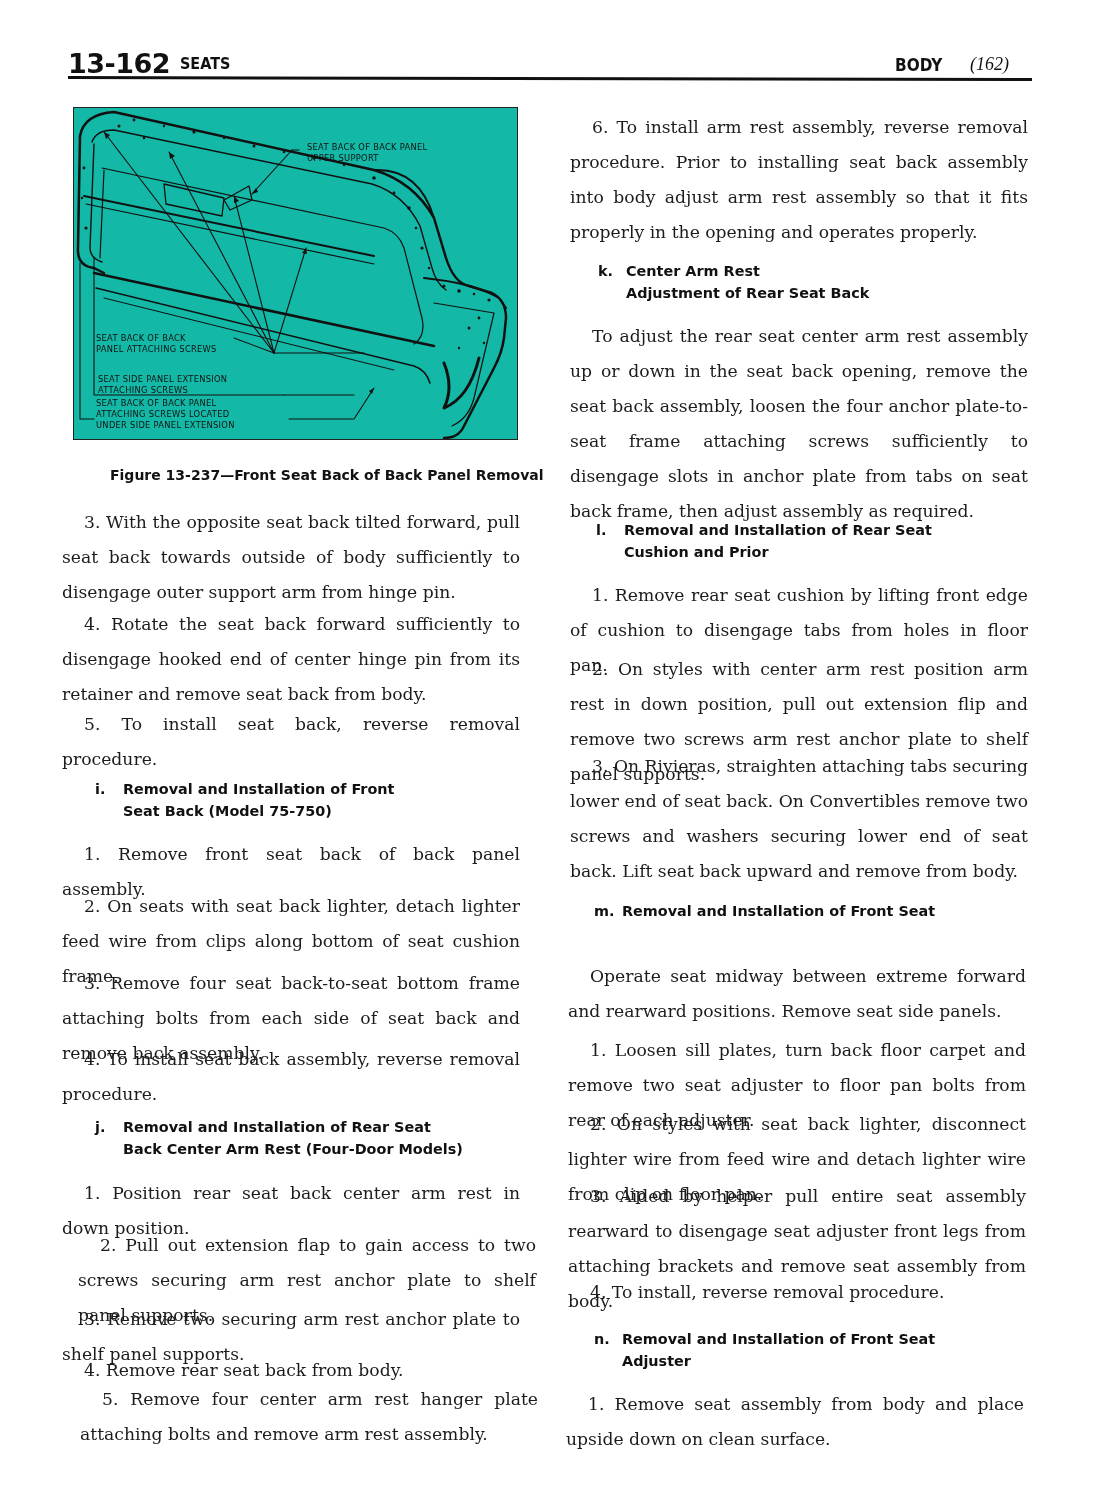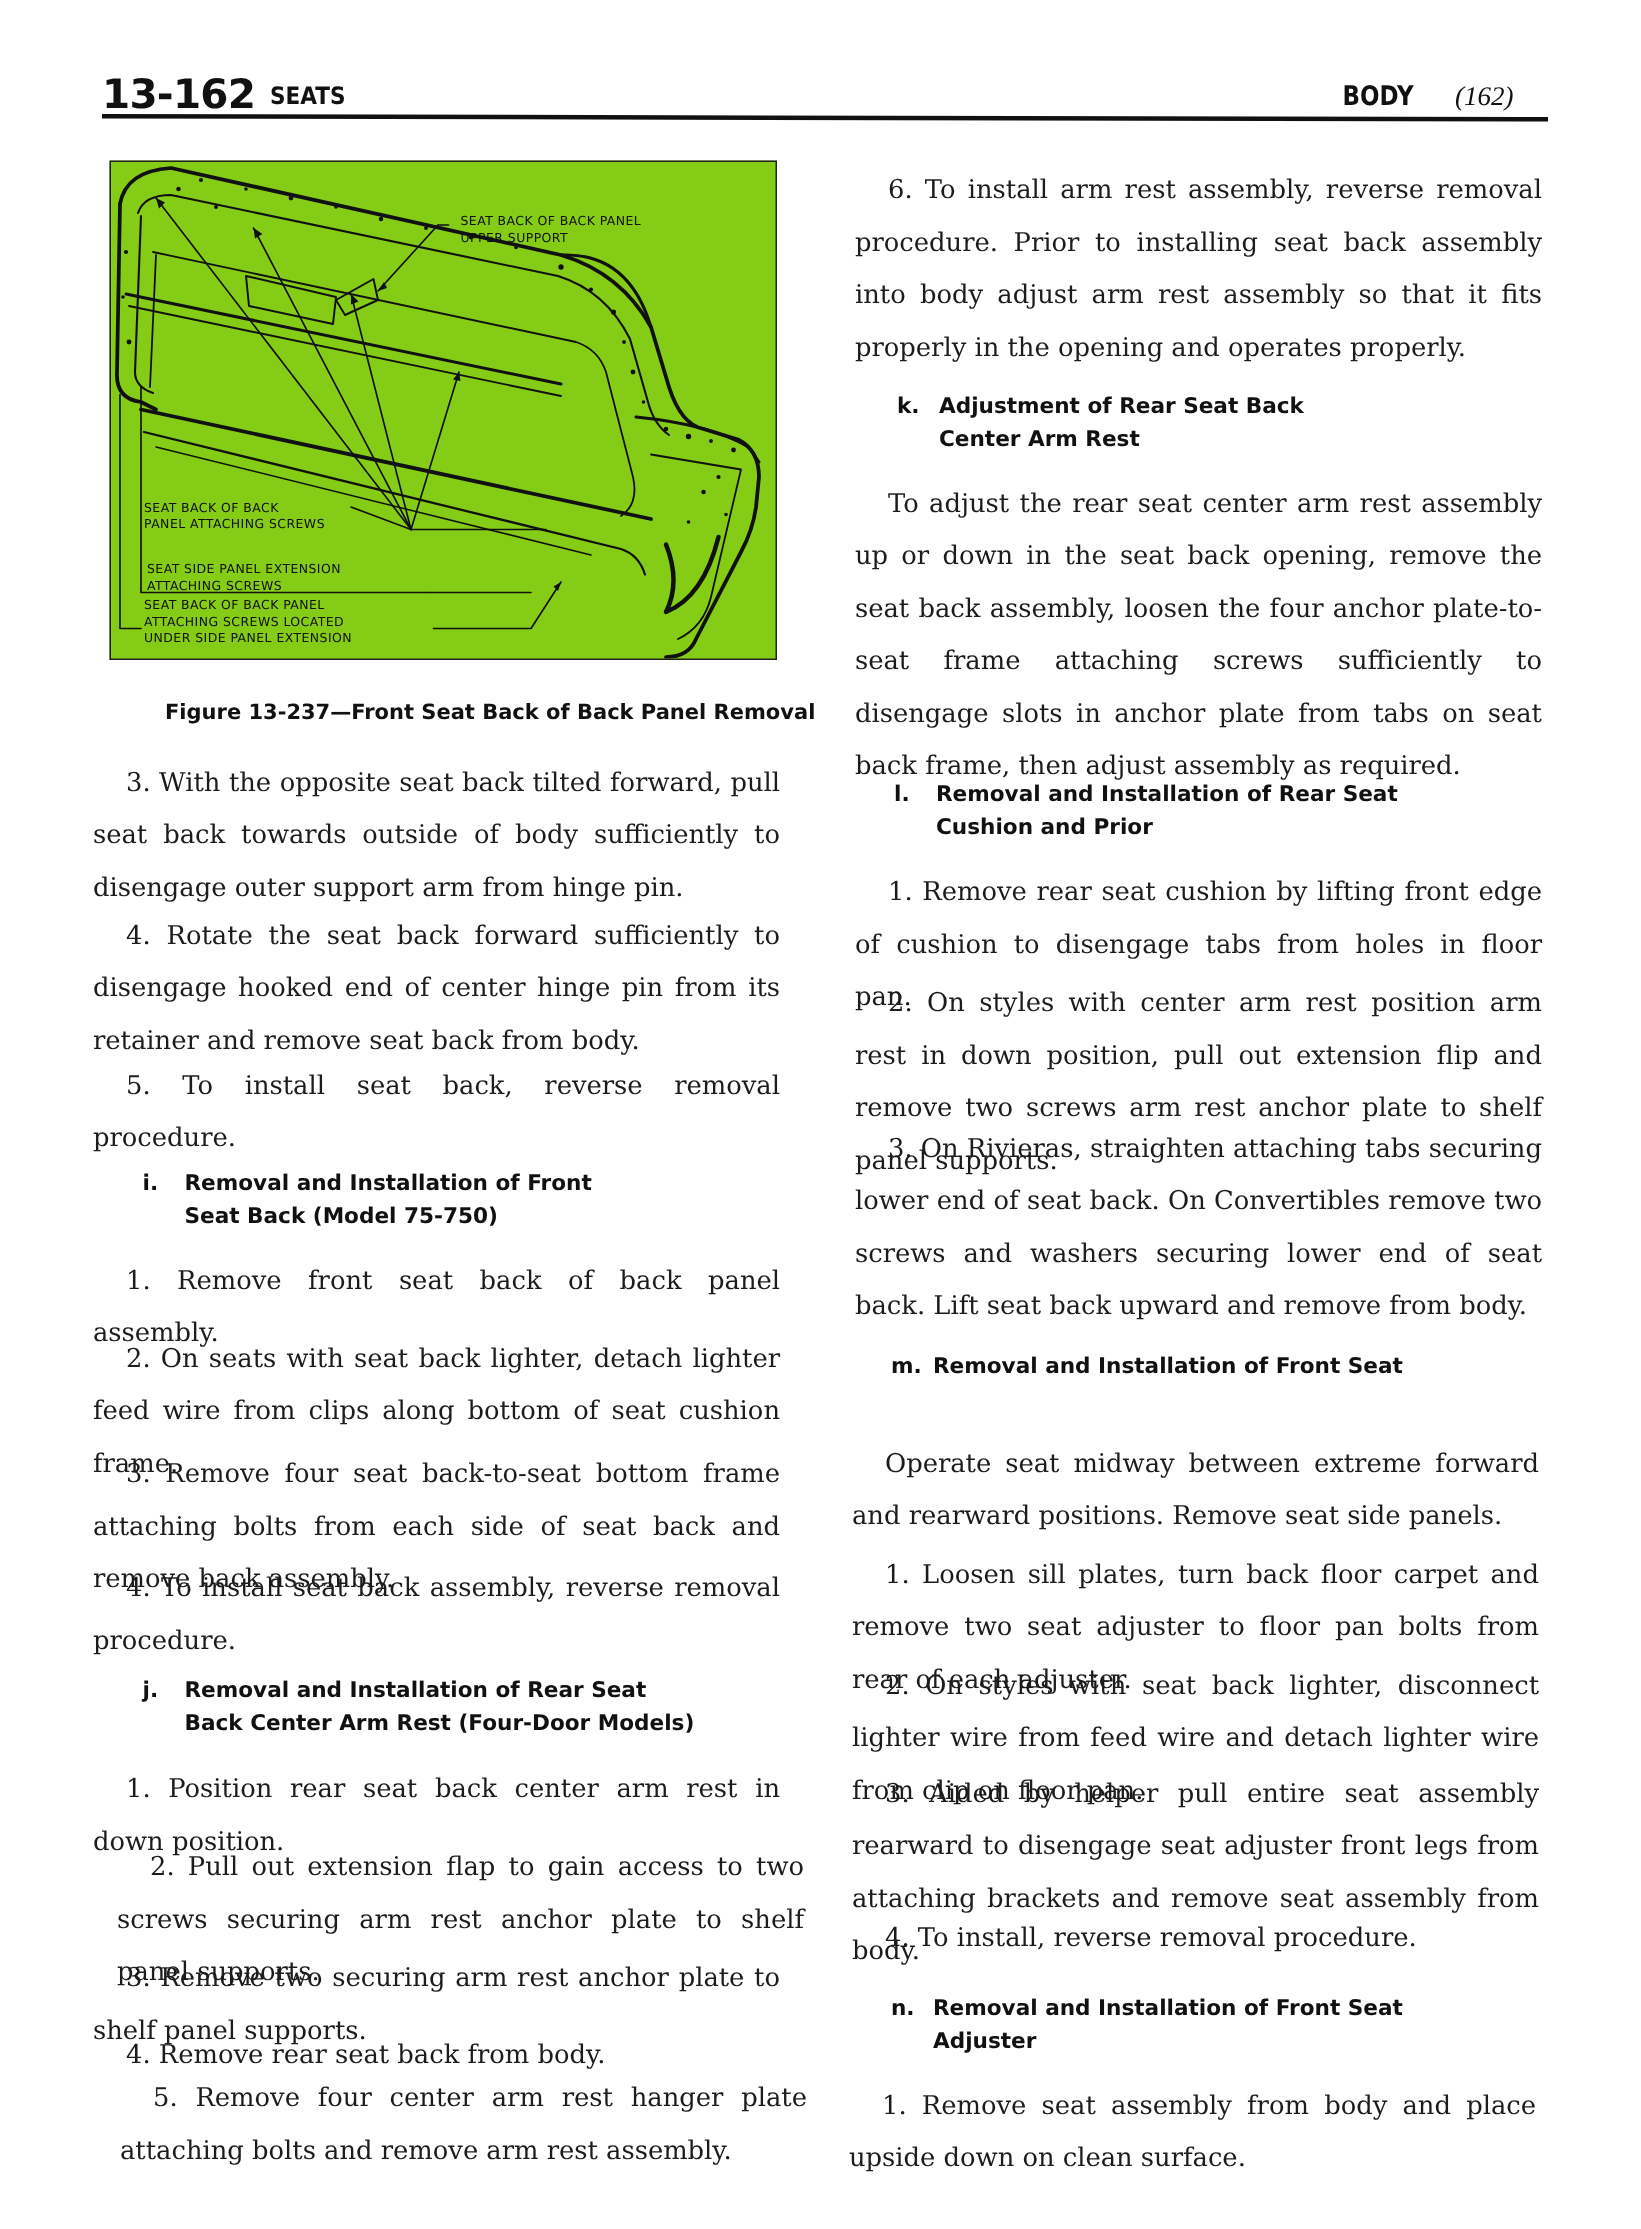--- a/index.html
+++ b/index.html
@@ -30,21 +30,21 @@
     position: absolute; left: 902px; top: 10px;
     font-family: "Liberation Serif", serif; font-size: 18px; color: #111; font-style: italic;
   }
   .hdr-rule {
     position: absolute; left: 0; top: 32px; width: 964px; height: 3px; background: #111;
     transform: rotate(0.12deg); transform-origin: left;
   }
 
   .figure {
     position: absolute; left: 73px; top: 107px; width: 445px; height: 333px;
-    border: 1.5px solid #222; box-sizing: border-box; background: #84cc16; overflow: hidden;
+    border: 1.5px solid #222; box-sizing: border-box; background: #14b8a6; overflow: hidden;
   }
   .figure svg { position: absolute; left: 0; top: 0; }
   .callout {
     position: absolute;
     font-family: "DejaVu Sans", "Liberation Sans", sans-serif;
     font-size: 8.3px; line-height: 11px; letter-spacing: 0.3px; color: #111;
     white-space: nowrap;
   }
   .fig-caption {
     position: absolute; left: 110px; top: 467px;
@@ -203,22 +203,22 @@
 <div class="para" style="left:62px;top:1176px;width:458px;">1. Position rear seat back center arm rest in down position.</div>
 <div class="para" style="left:62px;top:1228px;width:458px;margin-left:16px;">2. Pull out extension flap to gain access to two screws securing arm rest anchor plate to shelf panel supports.</div>
 <div class="para" style="left:62px;top:1302px;width:458px;">3. Remove two securing arm rest anchor plate to shelf panel supports.</div>
 <div class="para" style="left:62px;top:1353px;width:458px;">4. Remove rear seat back from body.</div>
 <div class="para" style="left:62px;top:1382px;width:458px;margin-left:18px;">5. Remove four center arm rest hanger plate attaching bolts and remove arm rest assembly.</div>
 
 <div class="para" style="left:570px;top:110px;width:458px;">6. To install arm rest assembly, reverse removal procedure. Prior to installing seat back assembly into body adjust arm rest assembly so that it fits properly in the opening and operates properly.</div>
 
 <div class="heading" style="left:598px;top:260px;width:430px;">
   <span class="letter">k.</span>
+  <span class="title">Center Arm Rest</span>
   <span class="title">Adjustment of Rear Seat Back</span>
-  <span class="title">Center Arm Rest</span>
 </div>
 <div class="para" style="left:570px;top:319px;width:458px;">To adjust the rear seat center arm rest assembly up or down in the seat back opening, remove the seat back assembly, loosen the four anchor plate-to-seat frame attaching screws sufficiently to disengage slots in anchor plate from tabs on seat back frame, then adjust assembly as required.</div>
 
 <div class="heading" style="left:596px;top:519px;width:430px;">
   <span class="letter">l.</span>
   <span class="title">Removal and Installation of Rear Seat</span>
   <span class="title">Cushion and Prior</span>
 </div>
 <div class="para" style="left:570px;top:578px;width:458px;">1. Remove rear seat cushion by lifting front edge of cushion to disengage tabs from holes in floor pan.</div>
 <div class="para" style="left:570px;top:652px;width:458px;">2. On styles with center arm rest position arm rest in down position, pull out extension flip and remove two screws arm rest anchor plate to shelf panel supports.</div>

